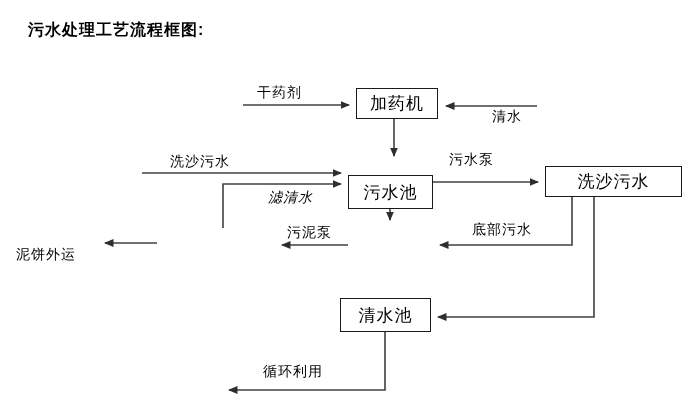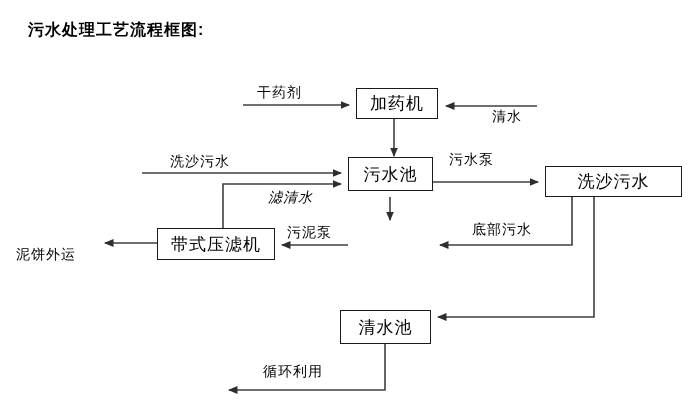--- a/index.html
+++ b/index.html
@@ -45,24 +45,23 @@
       <path d="M572,196 V245 H440" marker-end="url(#ah)"></path>
       <path d="M594,196 V317 H438" marker-end="url(#ah)"></path>
       <path d="M390,197 V220" marker-end="url(#ah)"></path>
       <path d="M348,245 H282" marker-end="url(#ah)"></path>
       <path d="M157,243 H105" marker-end="url(#ah)"></path>
       <path d="M385,332 V390 H229" marker-end="url(#ah)"></path>
     </g>
   </svg>
 
   <div class="node" style="left:356px;top:88px;width:82px;height:31px;">加药机</div>
-  <div class="node" style="left:348px;top:157px;width:85px;height:34px;">污水池</div>
+  <div class="node" style="left:348px;top:175px;width:85px;height:34px;">污水池</div>
   <div class="node" style="left:545px;top:166px;width:137px;height:31px;">洗沙污水</div>
-  <div class="node" style="left:157px;top:228px;width:118px;height:32px;">带式压滤机</div>
-  <div class="node" style="left:340px;top:298px;width:91px;height:34px;margin-top:12px;">清水池</div>
+  <div class="node" style="left:340px;top:298px;width:91px;height:34px;">清水池</div>
 
   <div class="lbl" style="left:257px;top:84px;">干药剂</div>
   <div class="lbl" style="left:492px;top:82px;margin-top:26px;">清水</div>
   <div class="lbl" style="left:170px;top:153px;">洗沙污水</div>
   <div class="lbl" style="left:449px;top:151px;">污水泵</div>
   <div class="lbl" style="left:268px;top:189px;font-style:italic;">滤清水</div>
   <div class="lbl" style="left:287px;top:224px;">污泥泵</div>
   <div class="lbl" style="left:472px;top:221px;">底部污水</div>
   <div class="lbl" style="left:16px;top:246px;">泥饼外运</div>
   <div class="lbl" style="left:263px;top:363px;">循环利用</div>

